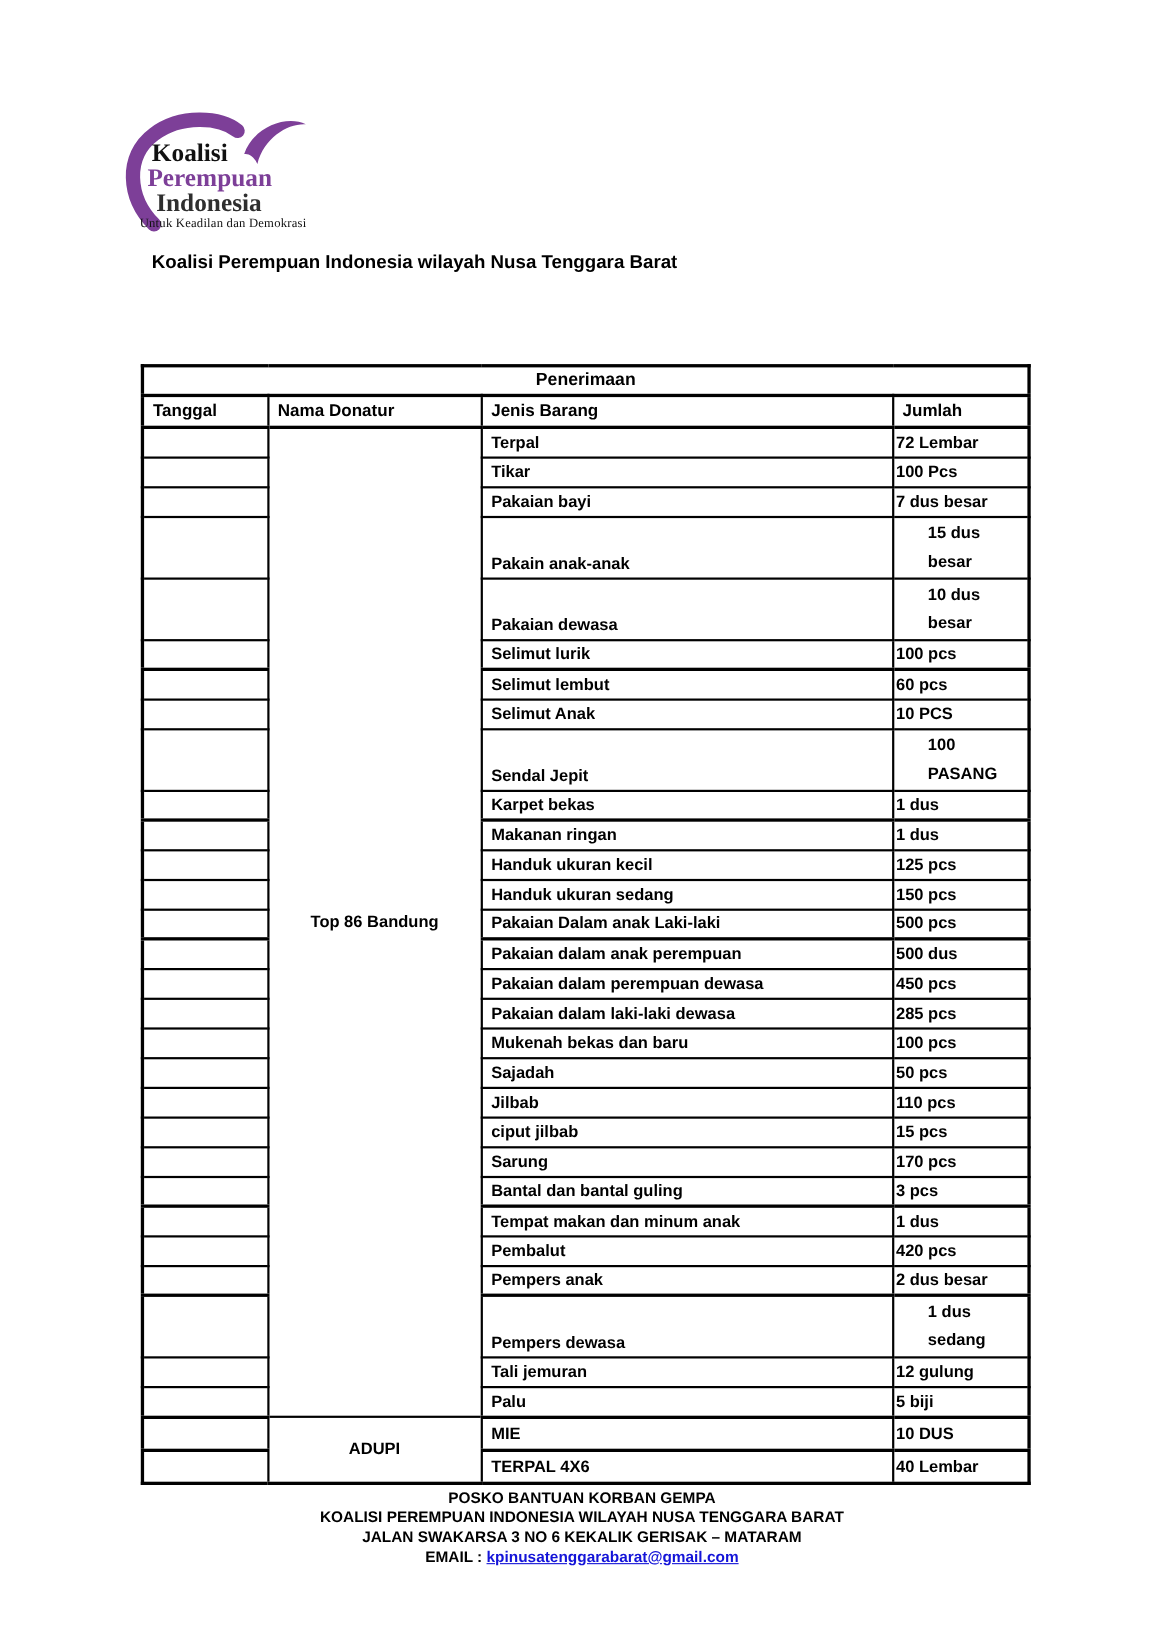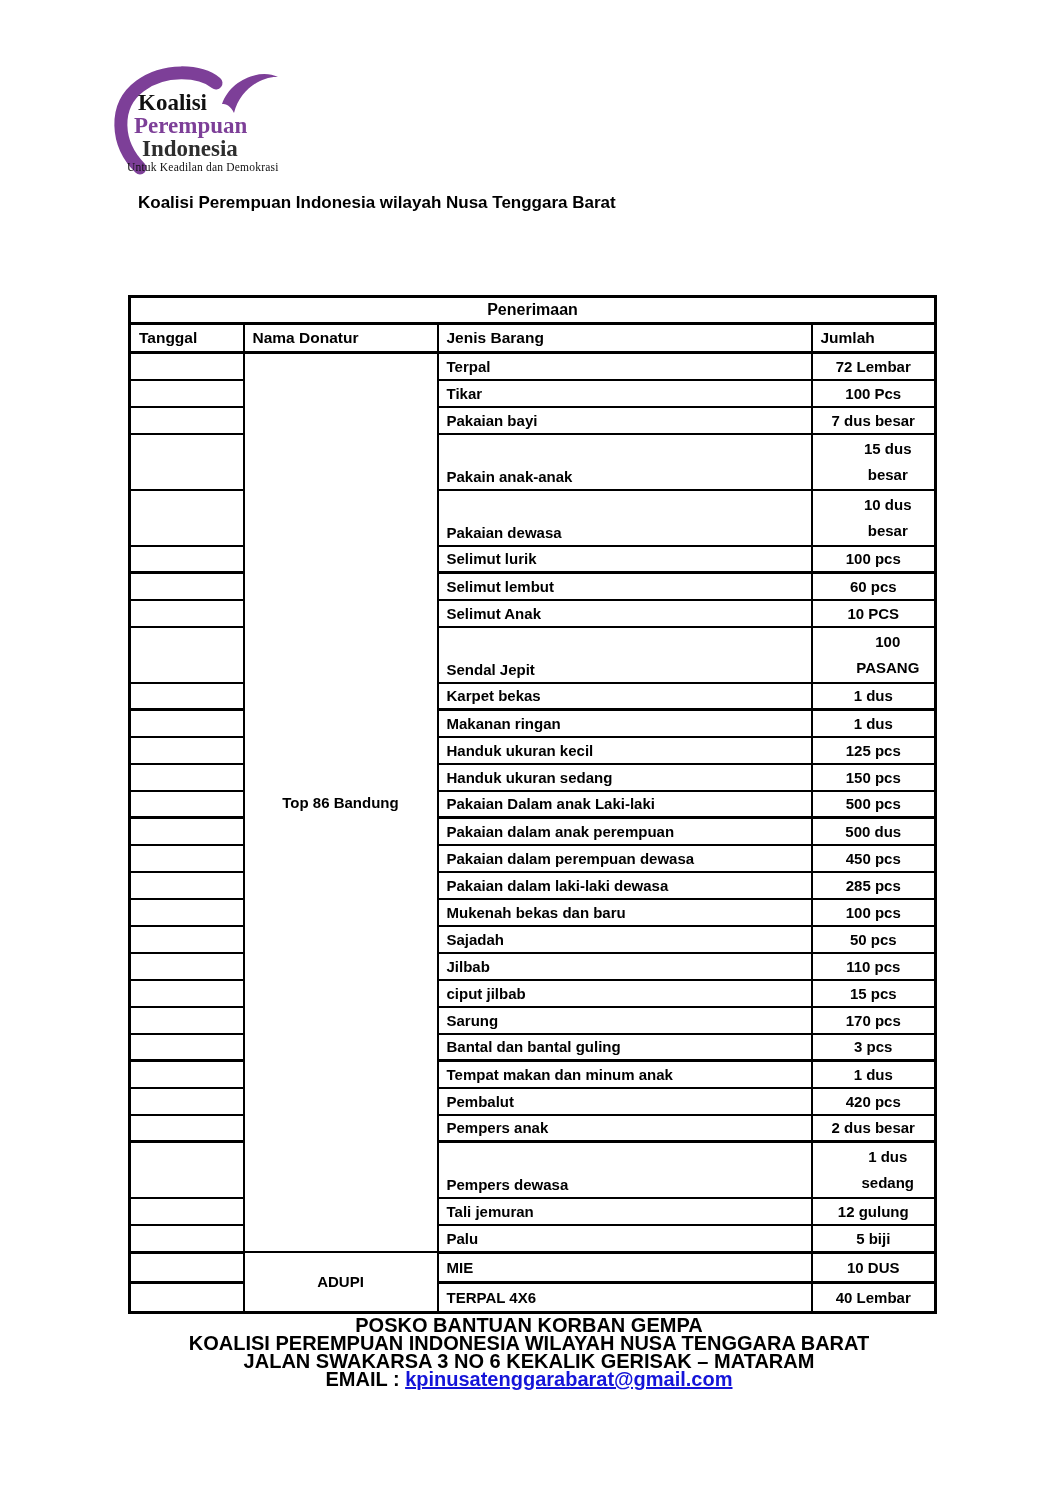--- a/index.html
+++ b/index.html
@@ -1,21 +1,21 @@
 <!DOCTYPE html>
 <html><head>
 <meta charset="utf-8">
 <style>
   html,body{margin:0;padding:0;}
   body{
     width:1058px;height:1497px;background:#ffffff;position:relative;
     font-family:"Liberation Sans", sans-serif;color:#000;
     -webkit-font-smoothing:antialiased;
   }
-  .page{position:absolute;inset:0;}
+  .page{position:absolute;inset:0;margin-top:36px;}
 
   
   .logo{position:absolute;left:110px;top:64px;width:180px;height:115px;}
   .logo svg{position:absolute;left:0;top:0;}
   .logo .lt{position:absolute;font-family:"Liberation Serif", serif;font-weight:bold;line-height:1;}
   .logo .l1{left:28px;top:27px;font-size:23px;color:#111;}
   .logo .l2{left:24px;top:50px;font-size:23px;}
   .logo .l3{left:32px;top:73px;font-size:23px;color:#2e2e2e;}
   .logo .tag{left:17px;top:98px;font-size:11.5px;font-weight:normal;color:#111;letter-spacing:.2px;}
 
@@ -27,27 +27,27 @@
   table{border-collapse:collapse;table-layout:fixed;width:806px;border:3px solid #000;}
   td,th{border:2px solid #000;font-weight:bold;font-size:15px;padding:1px 8px;overflow:hidden;box-sizing:border-box;}
   .c-w-tanggal{width:114px;} .c-w-donor{width:194px;} .c-w-jenis{width:374px;} .c-w-jumlah{width:124px;}
   .section-row td{height:27px;text-align:center;font-size:16px;border-bottom-width:3px;}
   .head-row th{height:29px;text-align:left;font-size:15.5px;border-bottom-width:3px;}
   tbody td{height:27px;}
   tr.tall td{height:55px;}
   tr.adupi-row td{height:30px;}
   tr.thick td{border-bottom-width:3px;}
   .c-jenis{text-align:left;}
-  .c-jumlah{text-align:center;padding:1px 2px;}
+  .c-jumlah{padding:1px 2px;}
   tr.tall .c-jenis{vertical-align:bottom;padding-bottom:4px;}
   tr.tall .c-jumlah div{line-height:26px;padding-left:29px;}
   .c-donor{text-align:center;vertical-align:middle;}
 
   
-  .footer{position:absolute;left:0;right:0;top:1316px;text-align:center;font-weight:bold;font-size:20px;line-height:18px;}
+  .footer{position:absolute;left:0;right:0;top:1316px;text-align:center;font-weight:bold;font-size:14px;line-height:18px;}
   .footer a{text-decoration:underline;cursor:pointer;}
 </style>
 </head>
 <body>
 
 <div class="page">
 
   <div class="logo">
     <svg width="180" height="115" viewBox="0 0 180 115">
       <path d="M30,104 C 6,80 3,42 30,22 C 54,4 90,6 106,19" fill="none" stroke="#7d3f98" stroke-width="13" stroke-linecap="round"></path>

